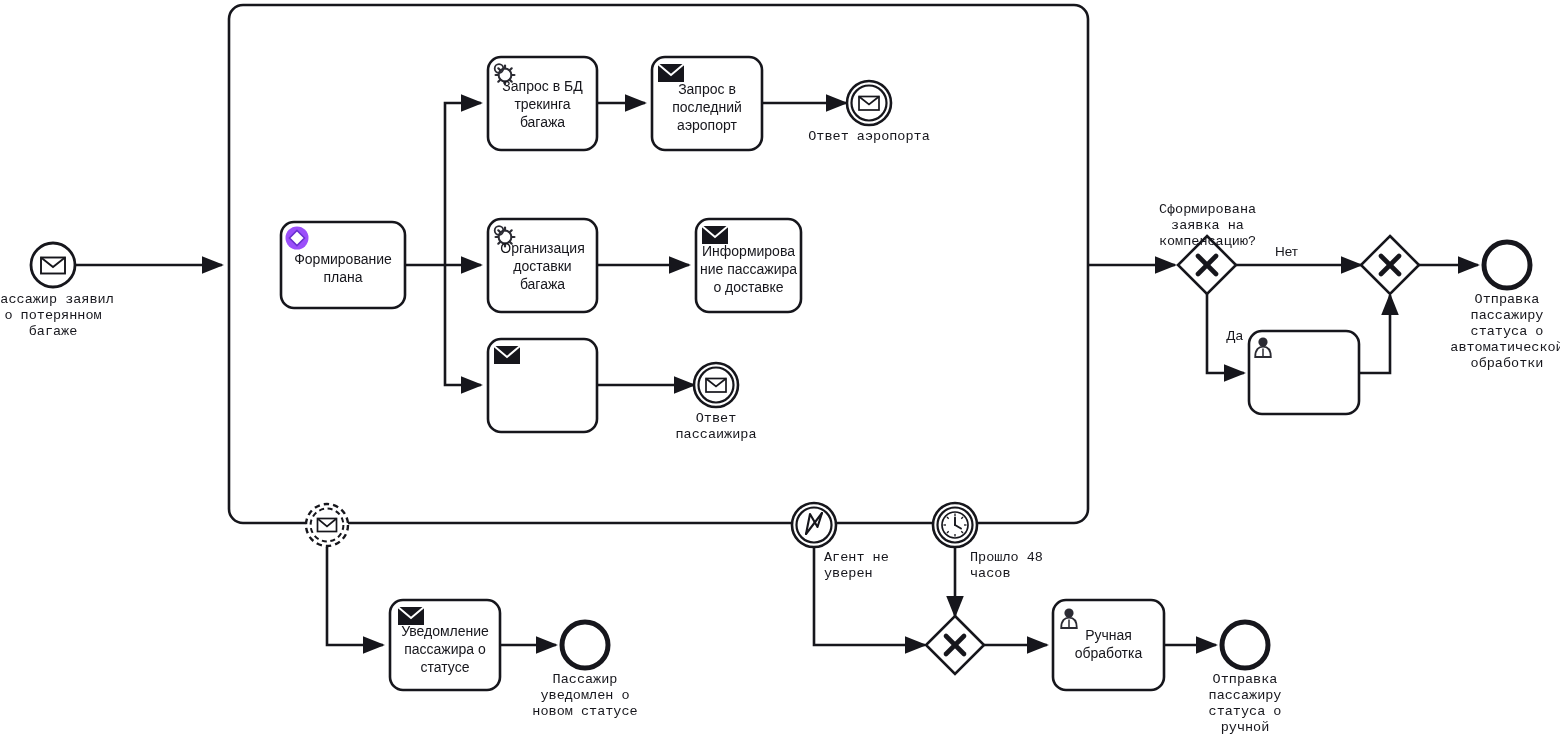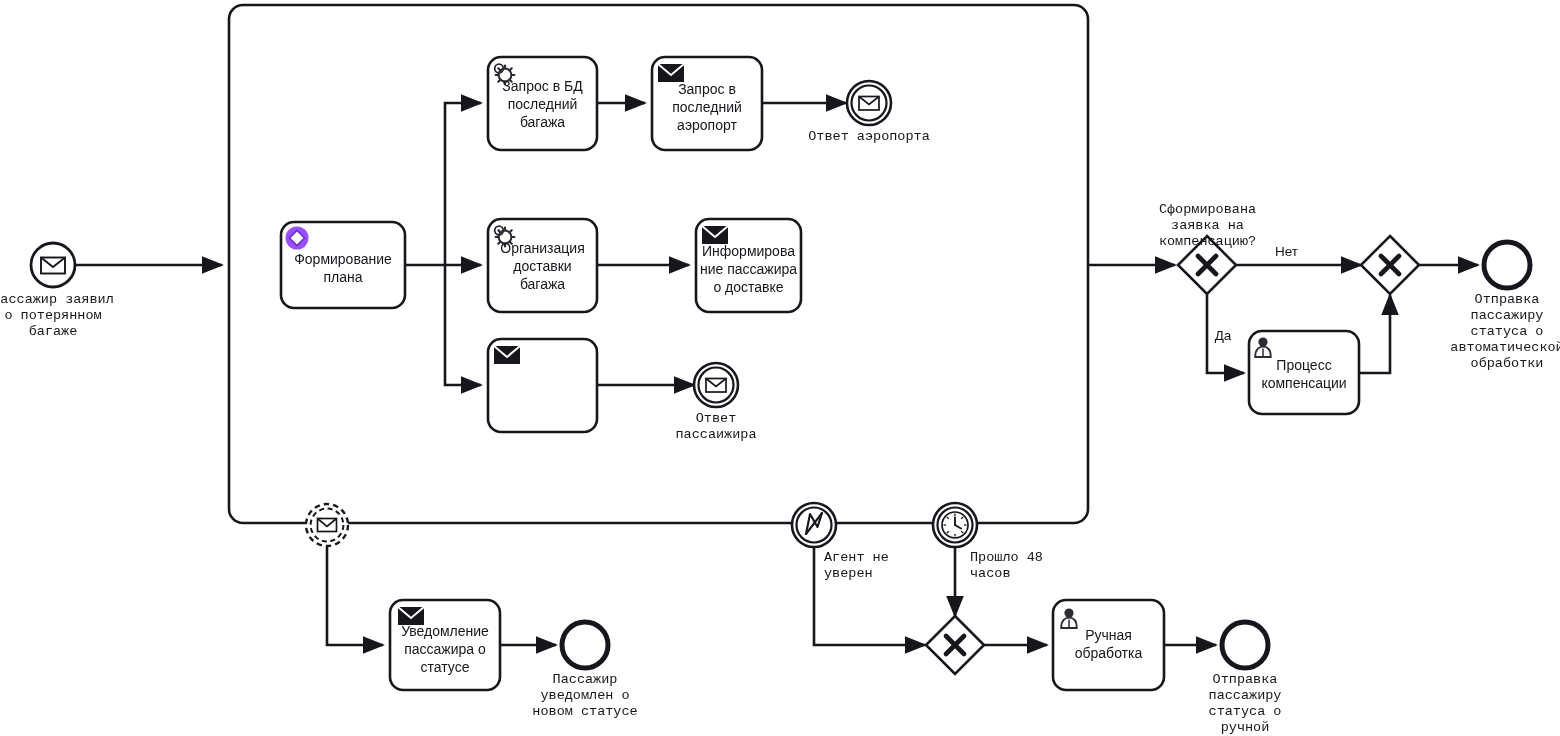--- a/index.html
+++ b/index.html
@@ -309,44 +309,42 @@
 пассажиру
 статуса о ручной
 обработке</div>
 
   <div class="lbl" style="left:1140px; top:178px; width:135px;margin-top:24px;">Сформирована
 заявка на
 компенсацию?</div>
 
   <div class="flow-lbl" style="left:1275px; top:244px; width:46px;">Нет</div>
 
-  <div class="flow-lbl" style="left:1203px; top:328px; width:40px; text-align:center;">Да</div>
+  <div class="flow-lbl" style="left:1203px; top:328px; width:40px; text-align:right;">Да</div>
 
   <div class="task-lbl" style="left:281px; top:238px; width:124px; height:60px;">Формирование
 плана</div>
 
   <div class="task-lbl" style="left:488px; top:71px; width:109px; height:66px;">Запрос в БД
-последний
+трекинга
 багажа</div>
 
   <div class="task-lbl" style="left:652px; top:76px; width:110px; height:62px;">Запрос в
 последний
 аэропорт</div>
 
   <div class="task-lbl" style="left:488px; top:233px; width:109px; height:66px;">Организация
 доставки
 багажа</div>
 
   <div class="task-lbl" style="left:696px; top:238px; width:105px; height:62px;">Информирова
 ние пассажира
 о доставке</div>
 
 
-  <div class="task-lbl" style="left:1249px; top:345px; width:110px; height:58px;">Процесс
-компенсации</div>
 
   <div class="task-lbl" style="left:390px; top:618px; width:110px; height:62px;">Уведомление
 пассажира о
 статусе</div>
 
   <div class="task-lbl" style="left:1053px; top:614px; width:111px; height:60px;">Ручная
 обработка</div>
 
 </div>
 

